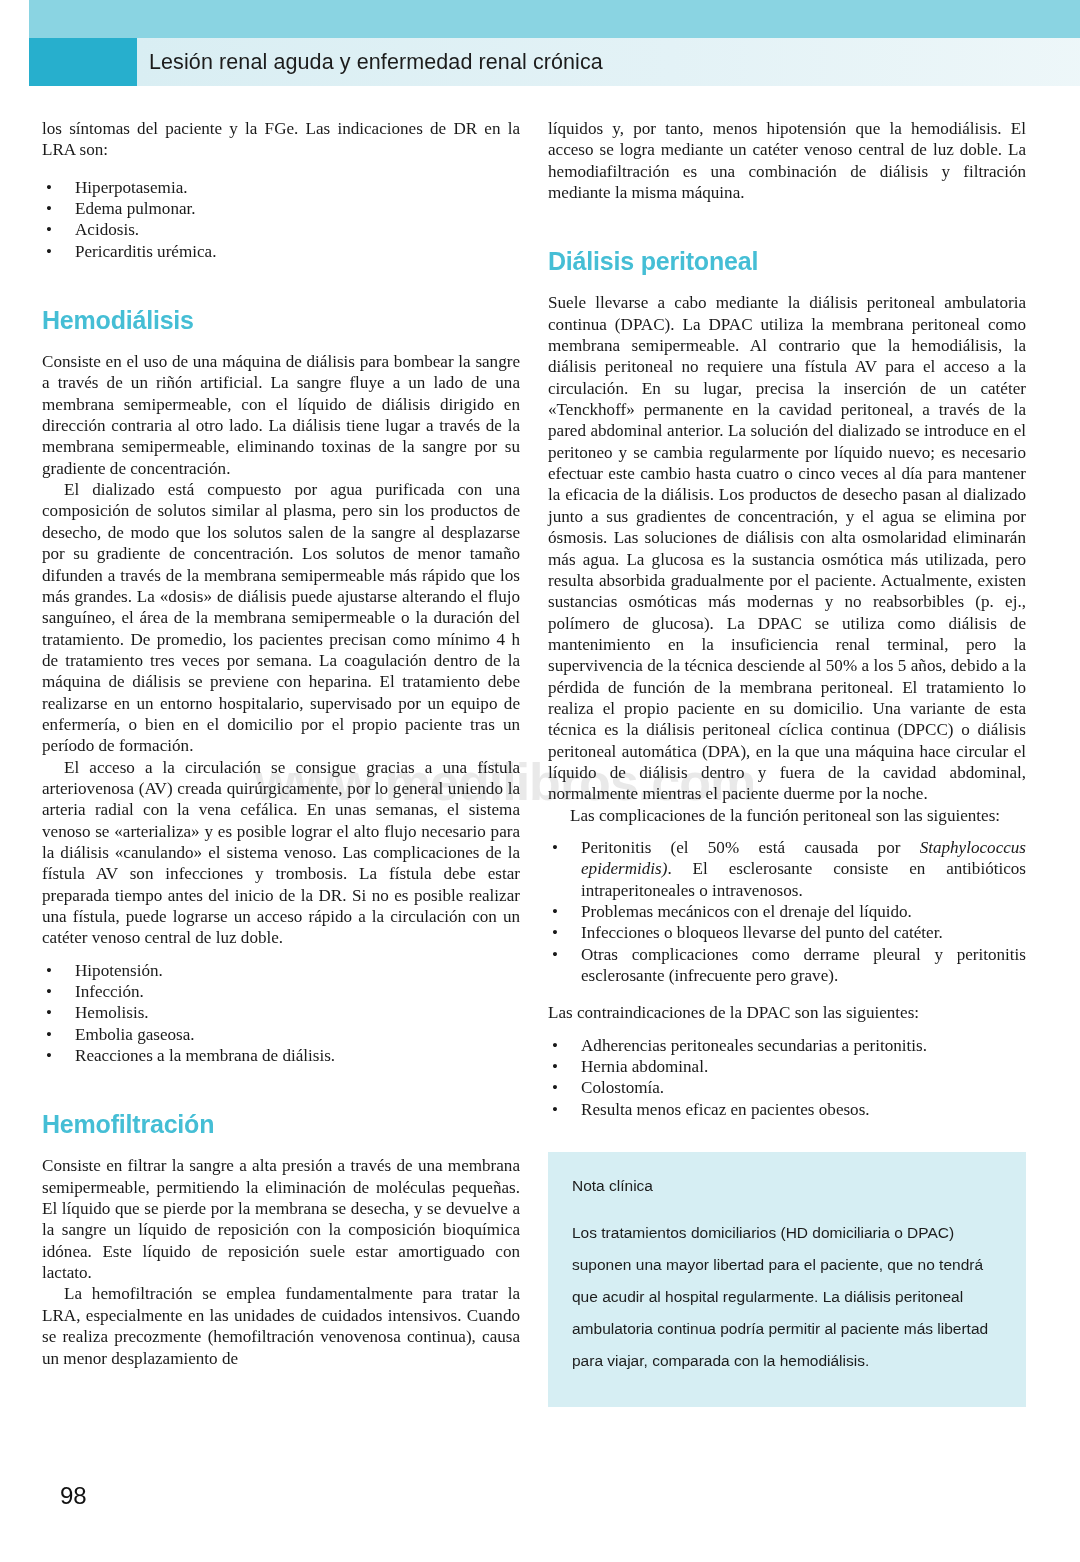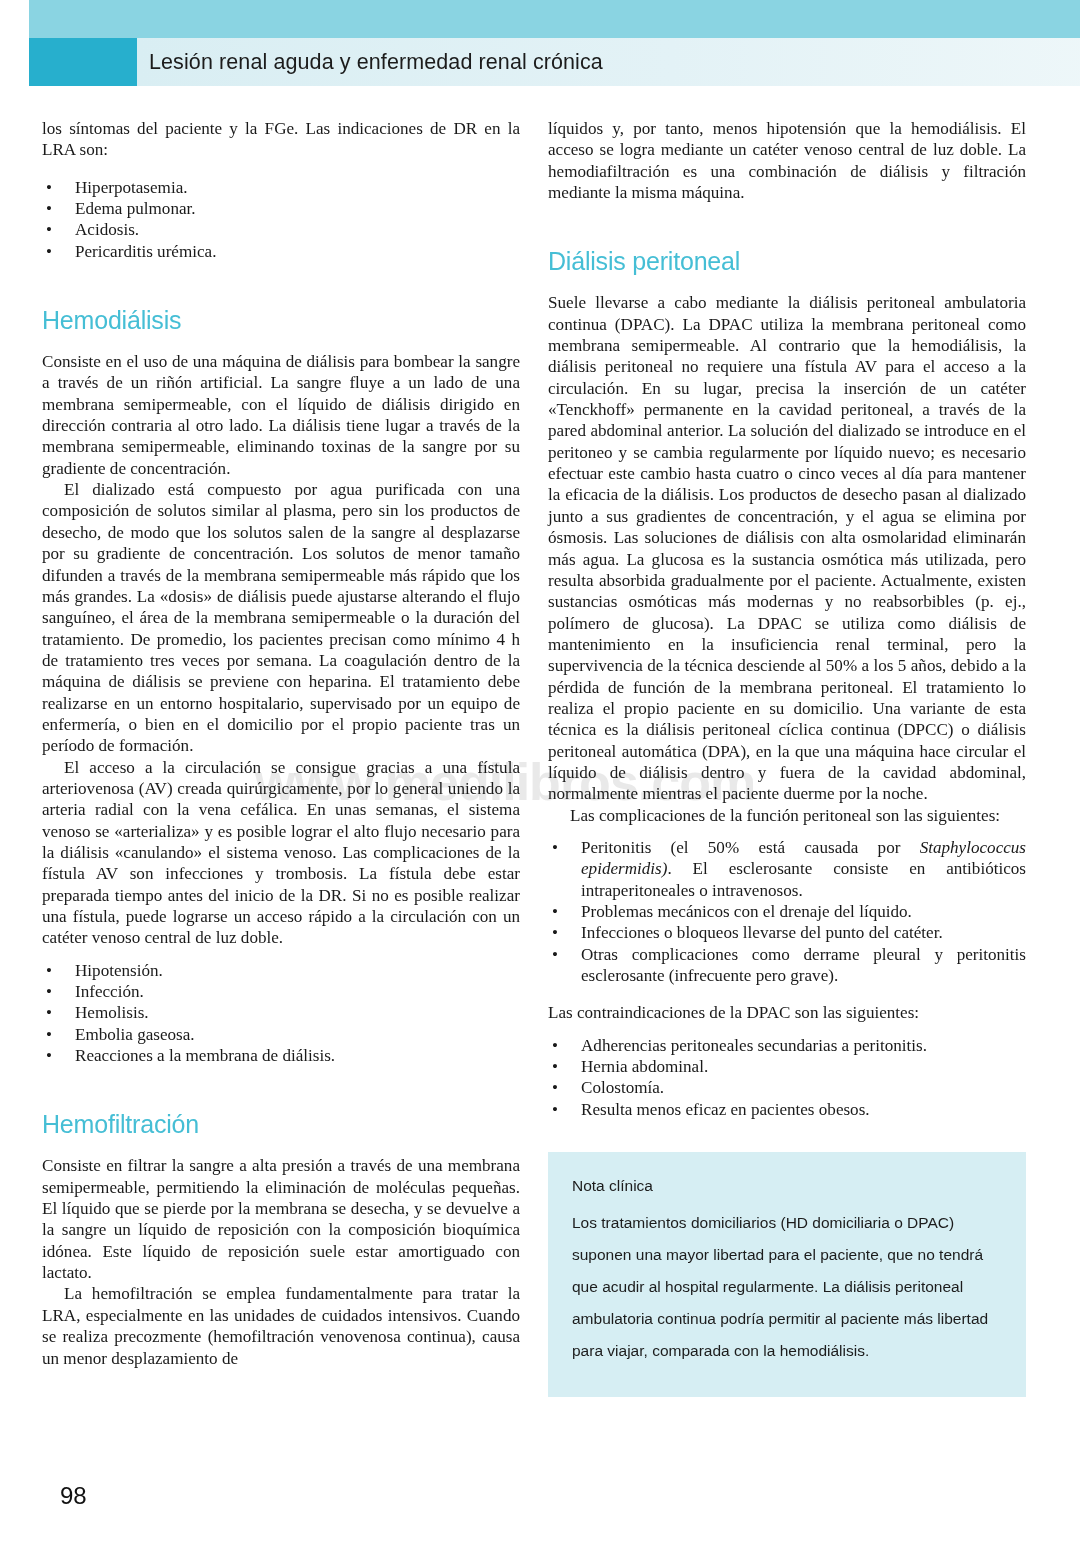--- a/index.html
+++ b/index.html
@@ -100,21 +100,21 @@
     text-justify: inter-word;
     hyphens: none;
     color: #1a1a1a;
   }
   p.body.indent { text-indent: 22px; }
   p.body.noindent { text-indent: 0; }
 
   h2.section-heading {
     font-family: "Liberation Sans", "DejaVu Sans", sans-serif;
     font-size: 25px;
-    font-weight: 400;
+    font-weight: 700;
     color: #45bed5;
     margin: 0;
     letter-spacing: -0.2px;
   }
 
   
   ul.bullets {
     list-style: none;
     margin: 0;
     padding: 0;
@@ -146,21 +146,21 @@
     background: #d6eef3;
     padding: 25px 30px 30px 24px;
     box-sizing: border-box;
     width: 478px;
   }
   .note-title {
     font-family: "Liberation Sans", "DejaVu Sans", sans-serif;
     font-size: 15.5px;
     font-weight: 400;
     color: #1c1c1c;
-    margin: 0 0 12px 0;
+    margin: 0 0 22px 0;
   }
   .note-body {
     font-family: "Liberation Sans", "DejaVu Sans", sans-serif;
     font-size: 15.5px;
     line-height: 32px;
     color: #1c1c1c;
     margin: 0;
   }
 
   

